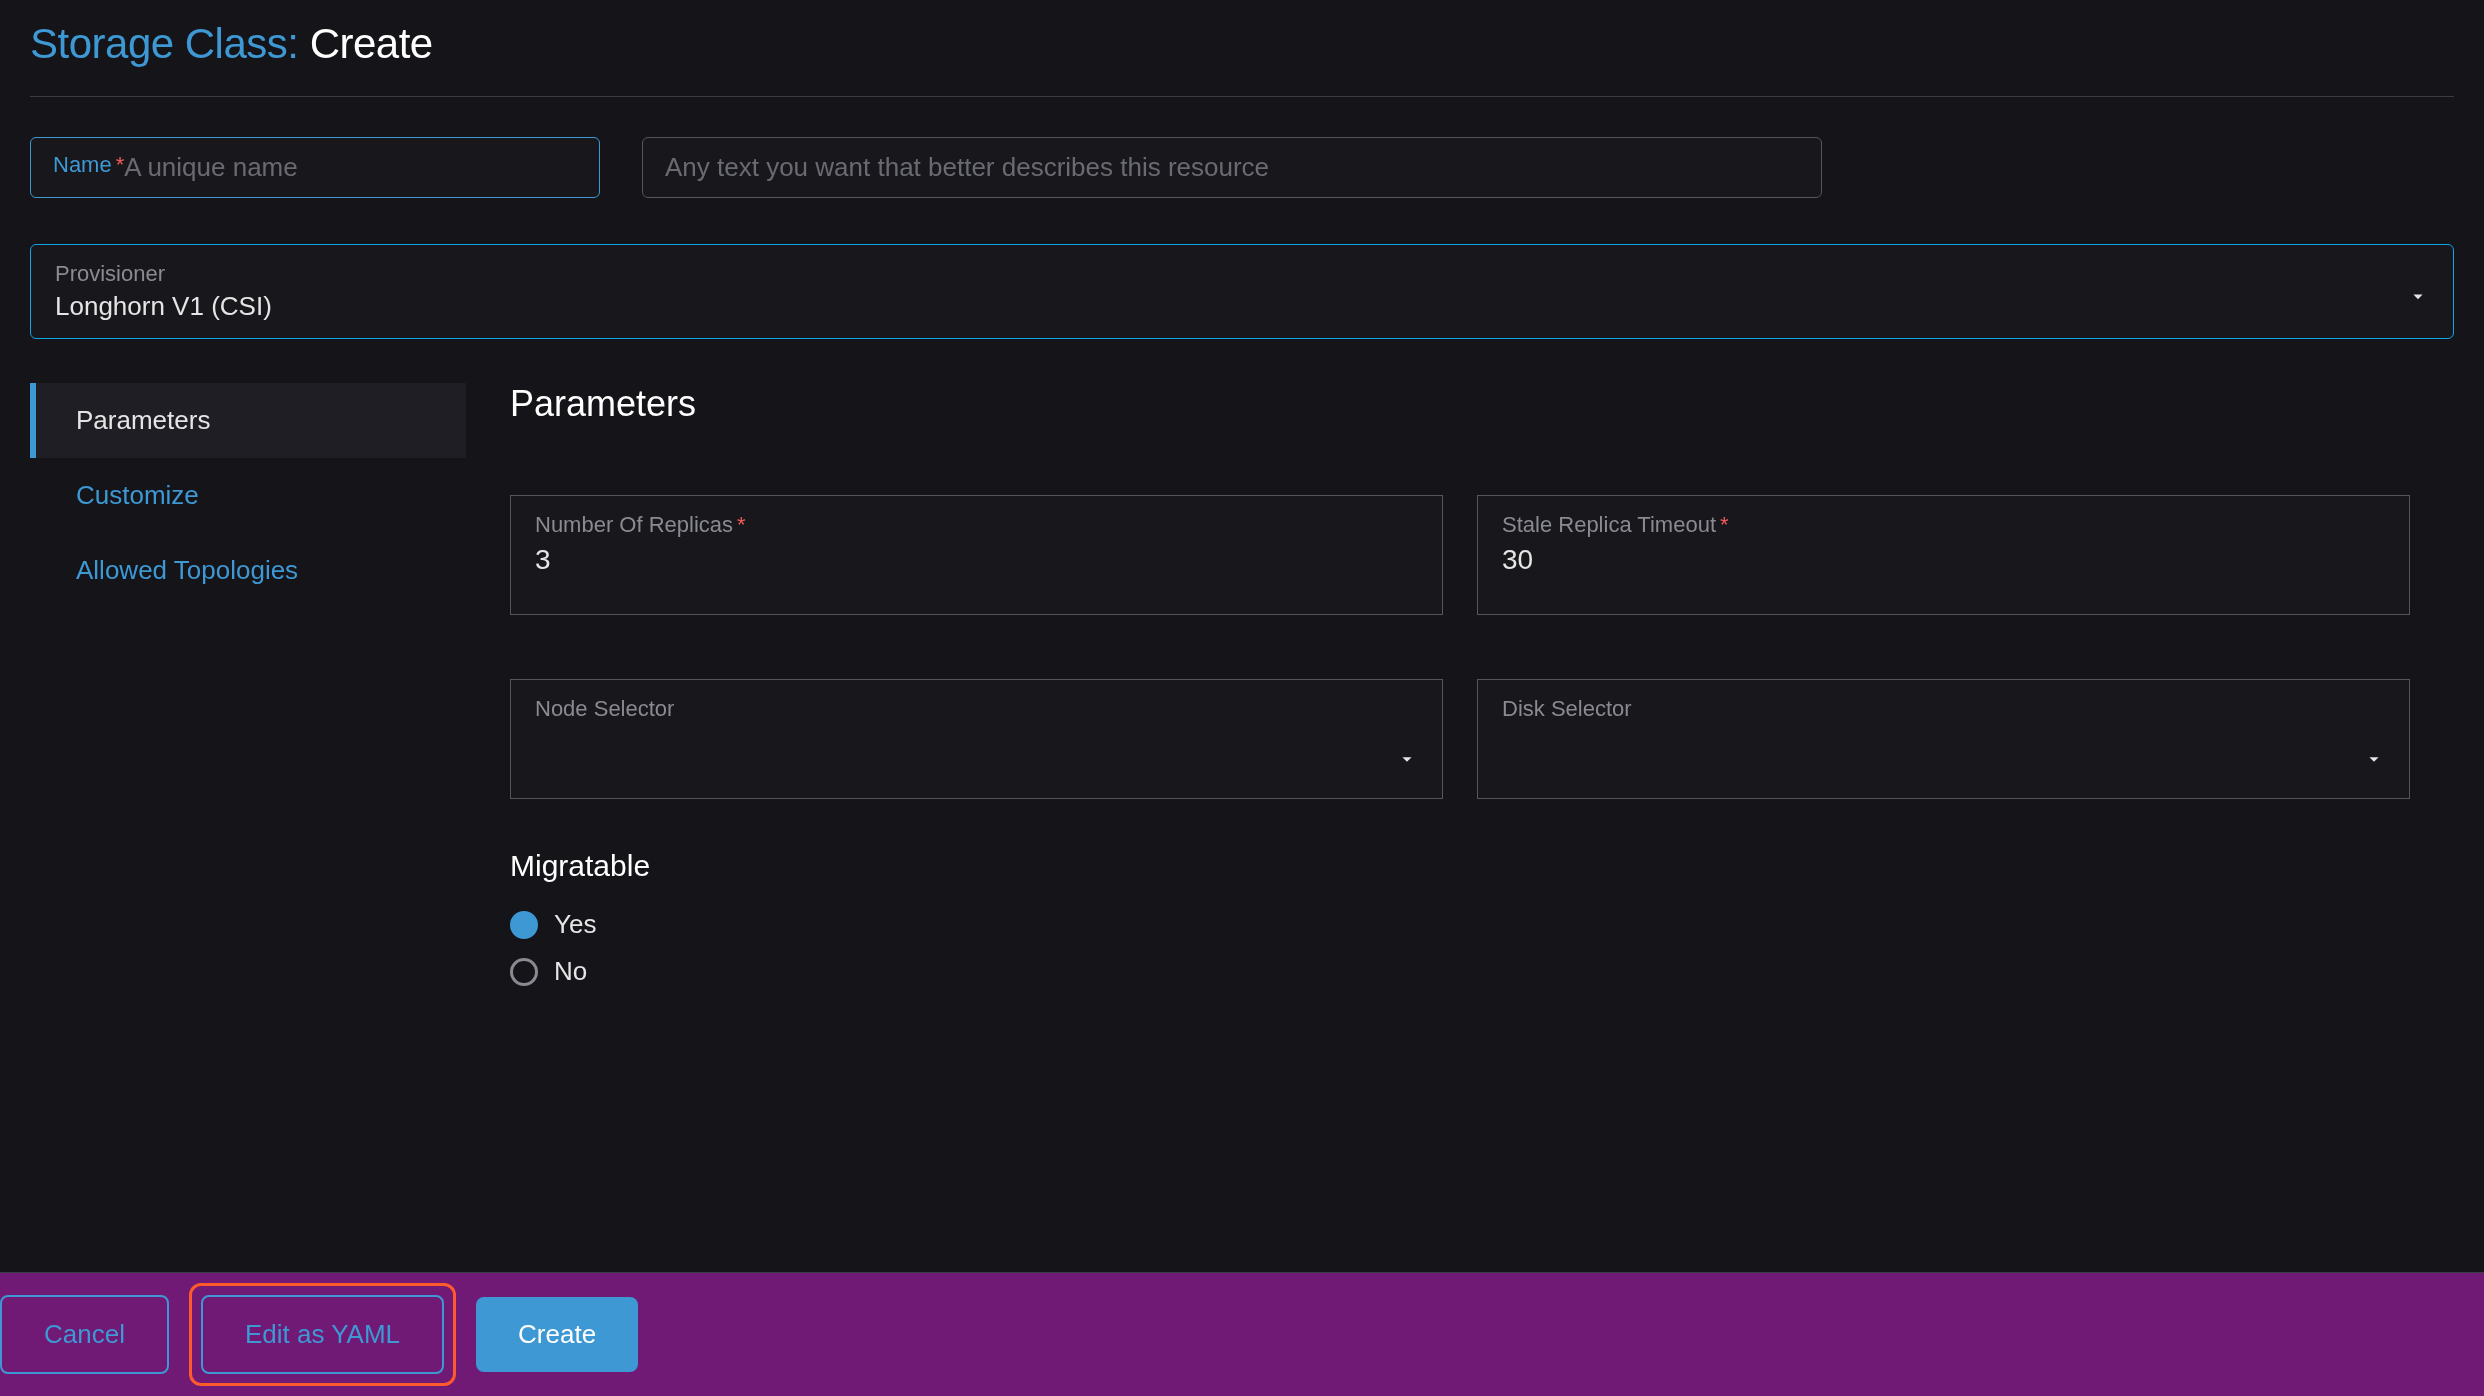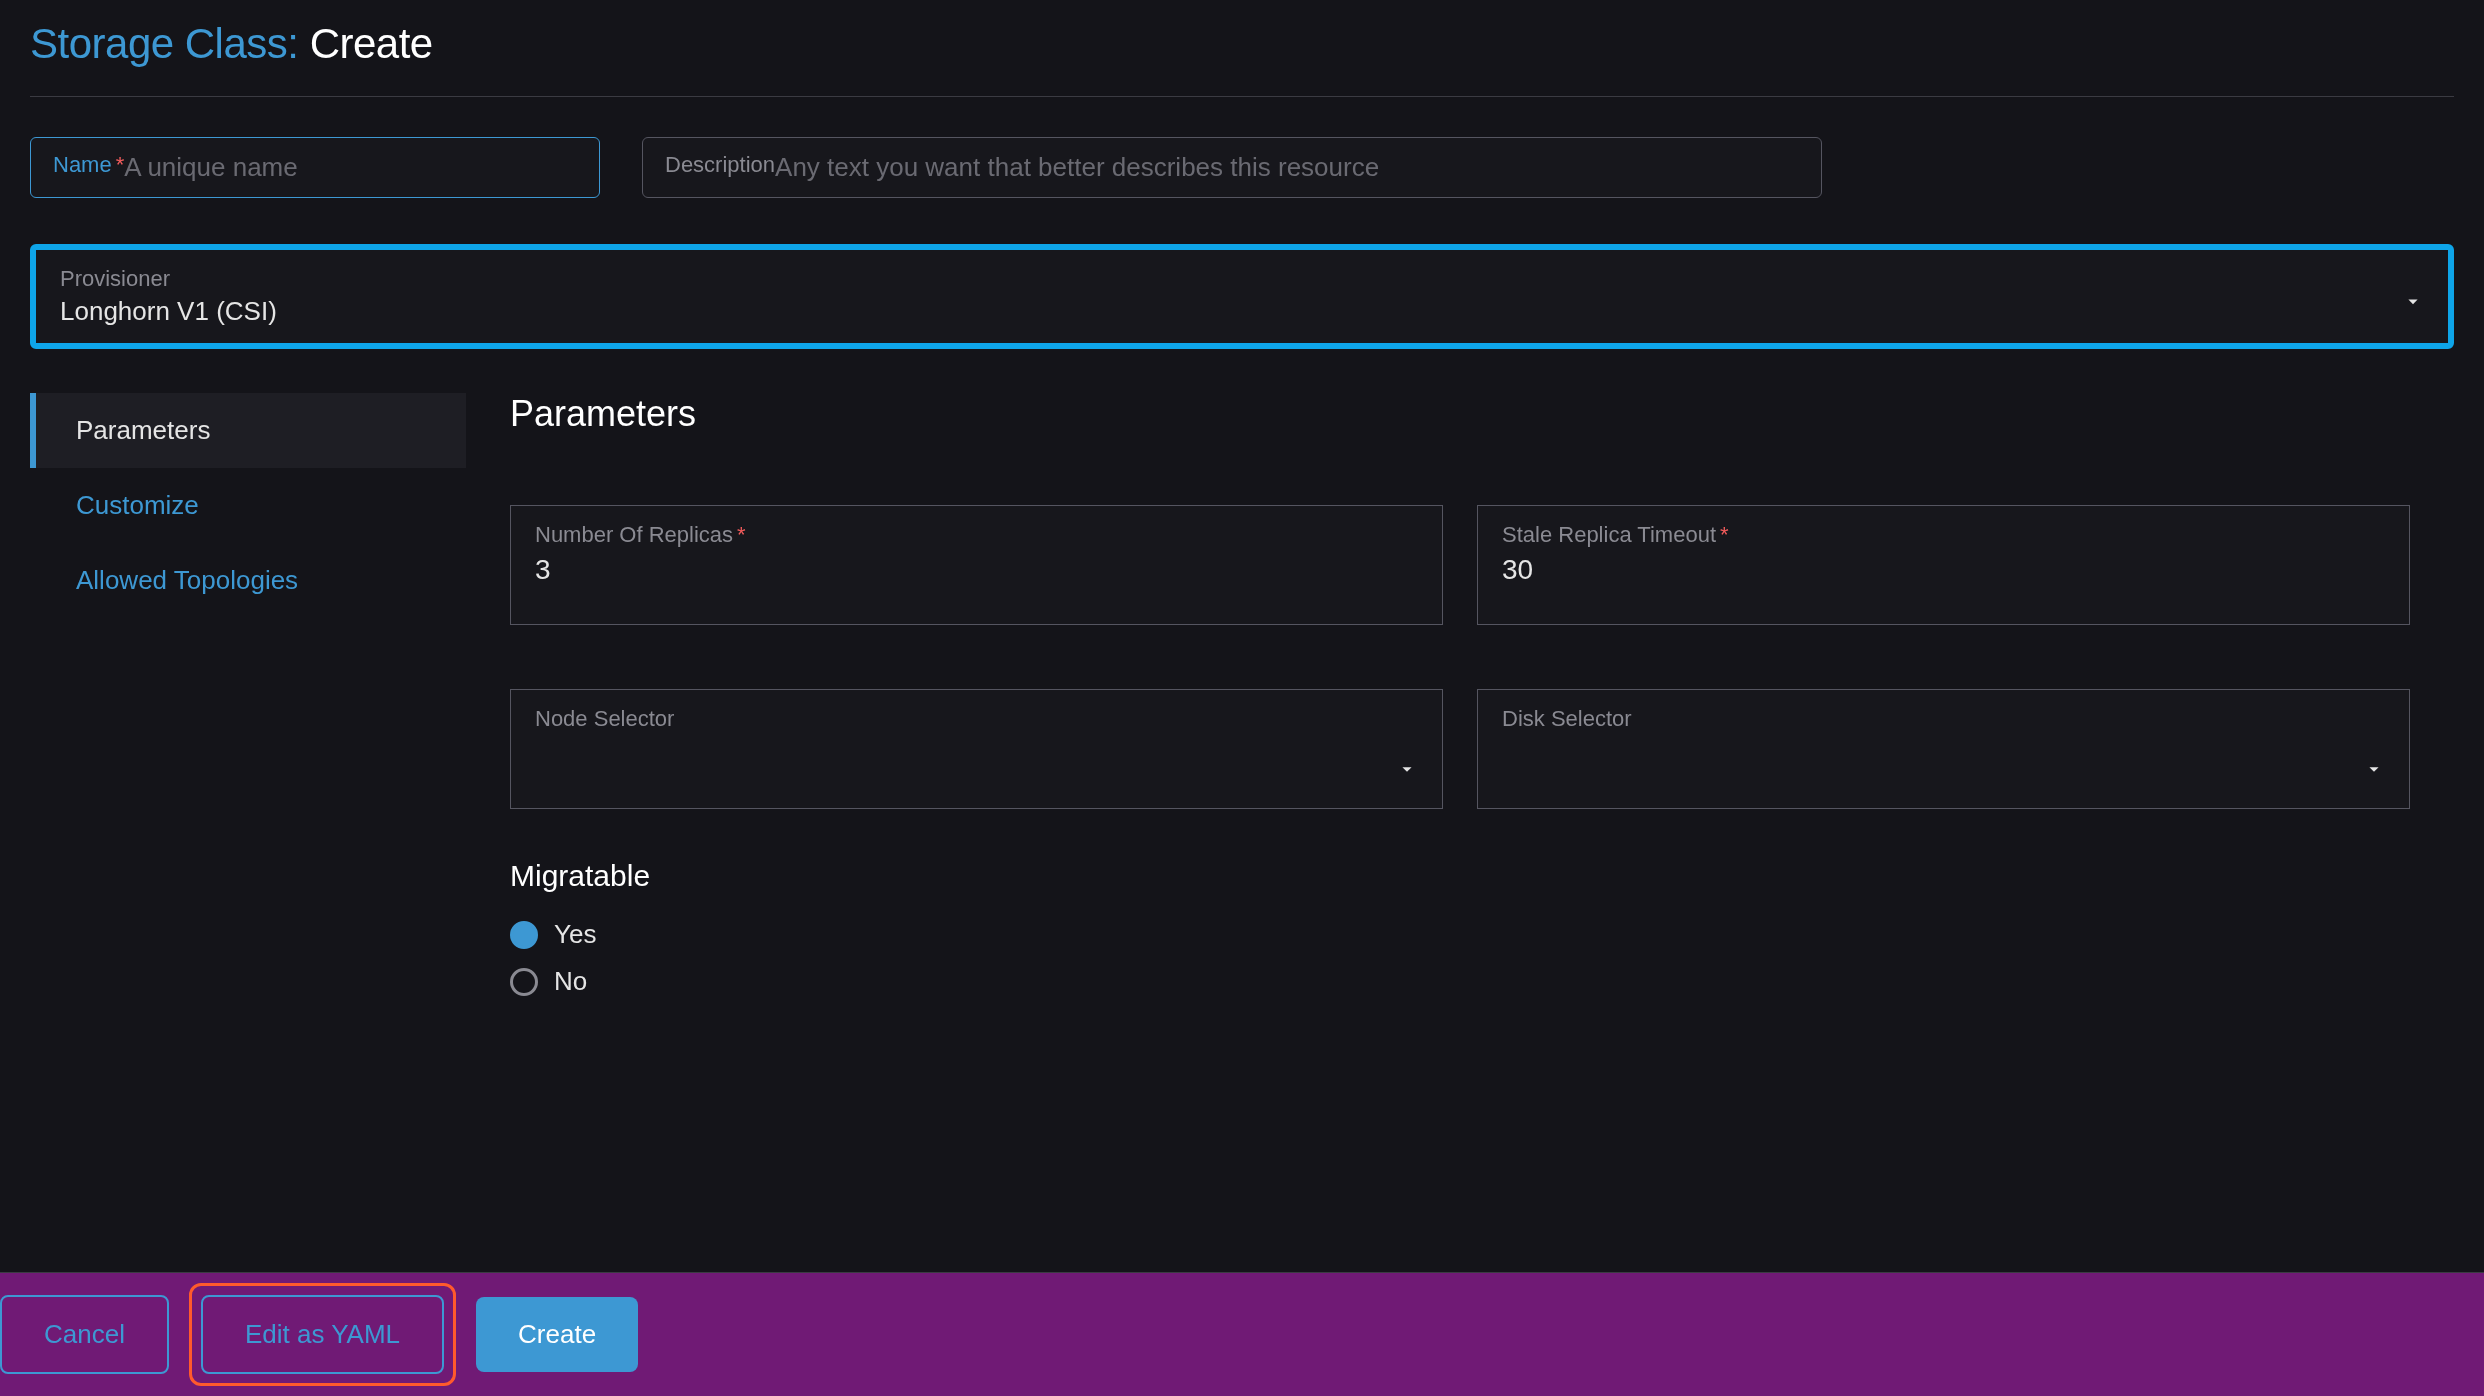--- a/index.html
+++ b/index.html
@@ -74,21 +74,21 @@
     border: none;
     outline: none;
     color: #e5e5e5;
     font-size: 26px;
     width: 100%;
   }
   .field-input::placeholder {
     color: #6a6a72;
   }
   .provisioner-box {
-    border: 6px solid #0ea5e9;
+    border: 1px solid #0ea5e9;
     border-radius: 6px;
     padding: 16px 24px 16px 24px;
     background: #17171c;
     position: relative;
     margin-bottom: 44px;
   }
   .provisioner-label {
     font-size: 22px;
     color: #8a8a92;
     margin-bottom: 4px;
@@ -260,21 +260,20 @@
   </h1>
 
   <div class="top-fields">
     <div class="field-box name-box focused">
       <label class="field-label link">
         <span>Name</span><span class="req">*</span>
       </label>
       <input class="field-input" type="text" placeholder="A unique name" style="">
     </div>
     <div class="field-box desc-box">
-      <label class="field-label">Description</label>
       <input class="field-input" type="text" placeholder="Any text you want that better describes this resource" style="">
     </div>
   </div>
 
   <div class="provisioner-box">
     <div class="provisioner-label">Provisioner</div>
     <div class="provisioner-value">Longhorn V1 (CSI)</div>
     <svg class="chevron-icon" viewBox="0 0 24 24">
         <path d="M7 10l5 5 5-5z"></path>
       </svg>

